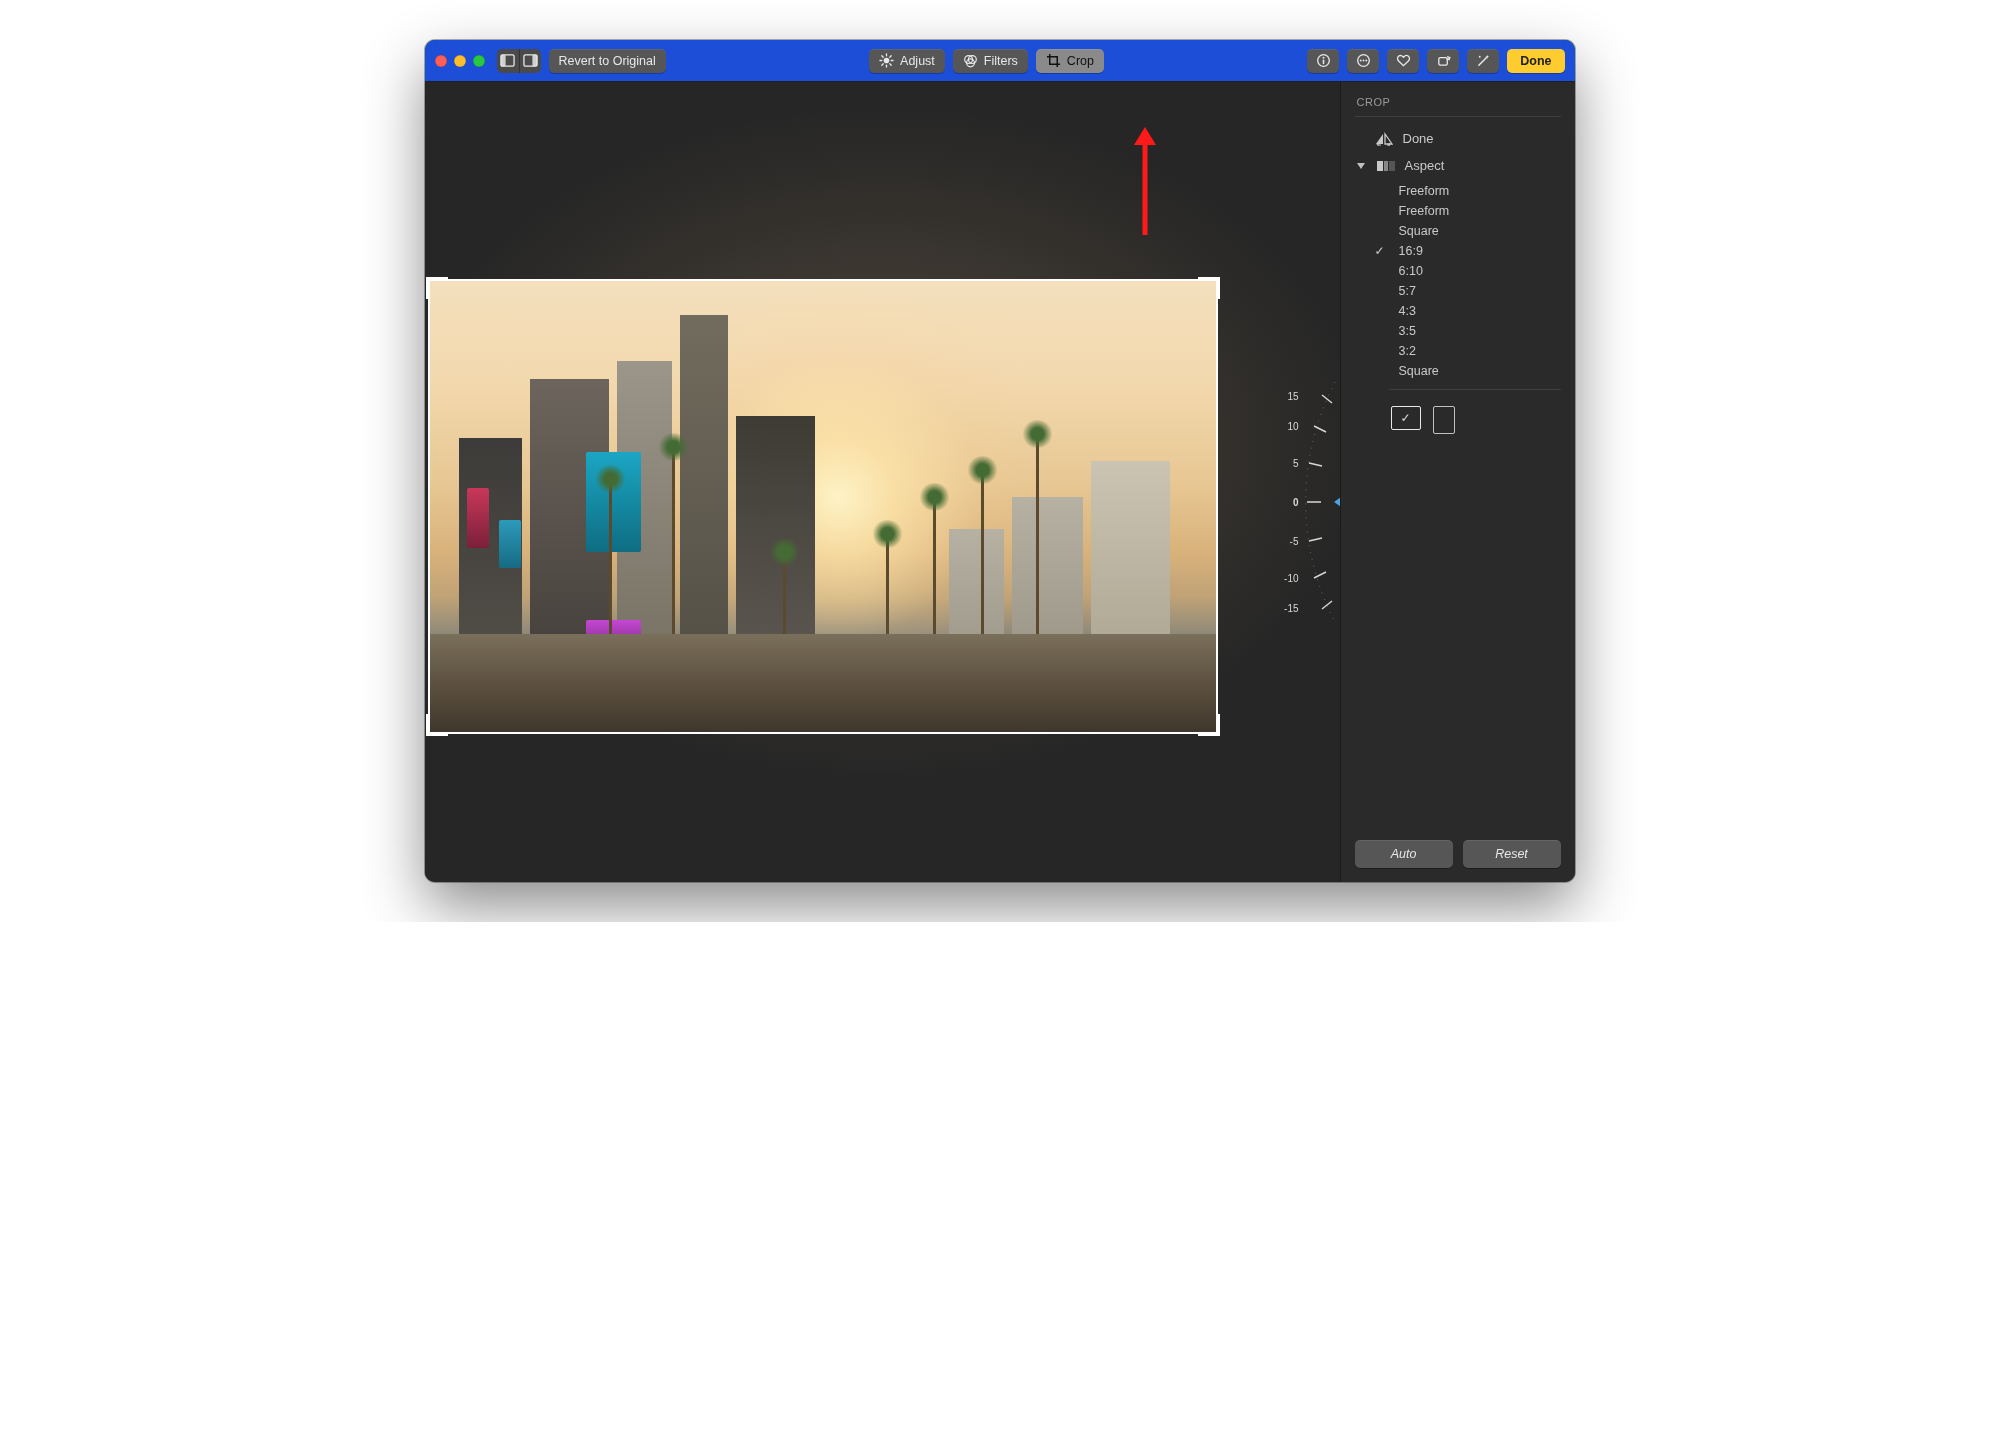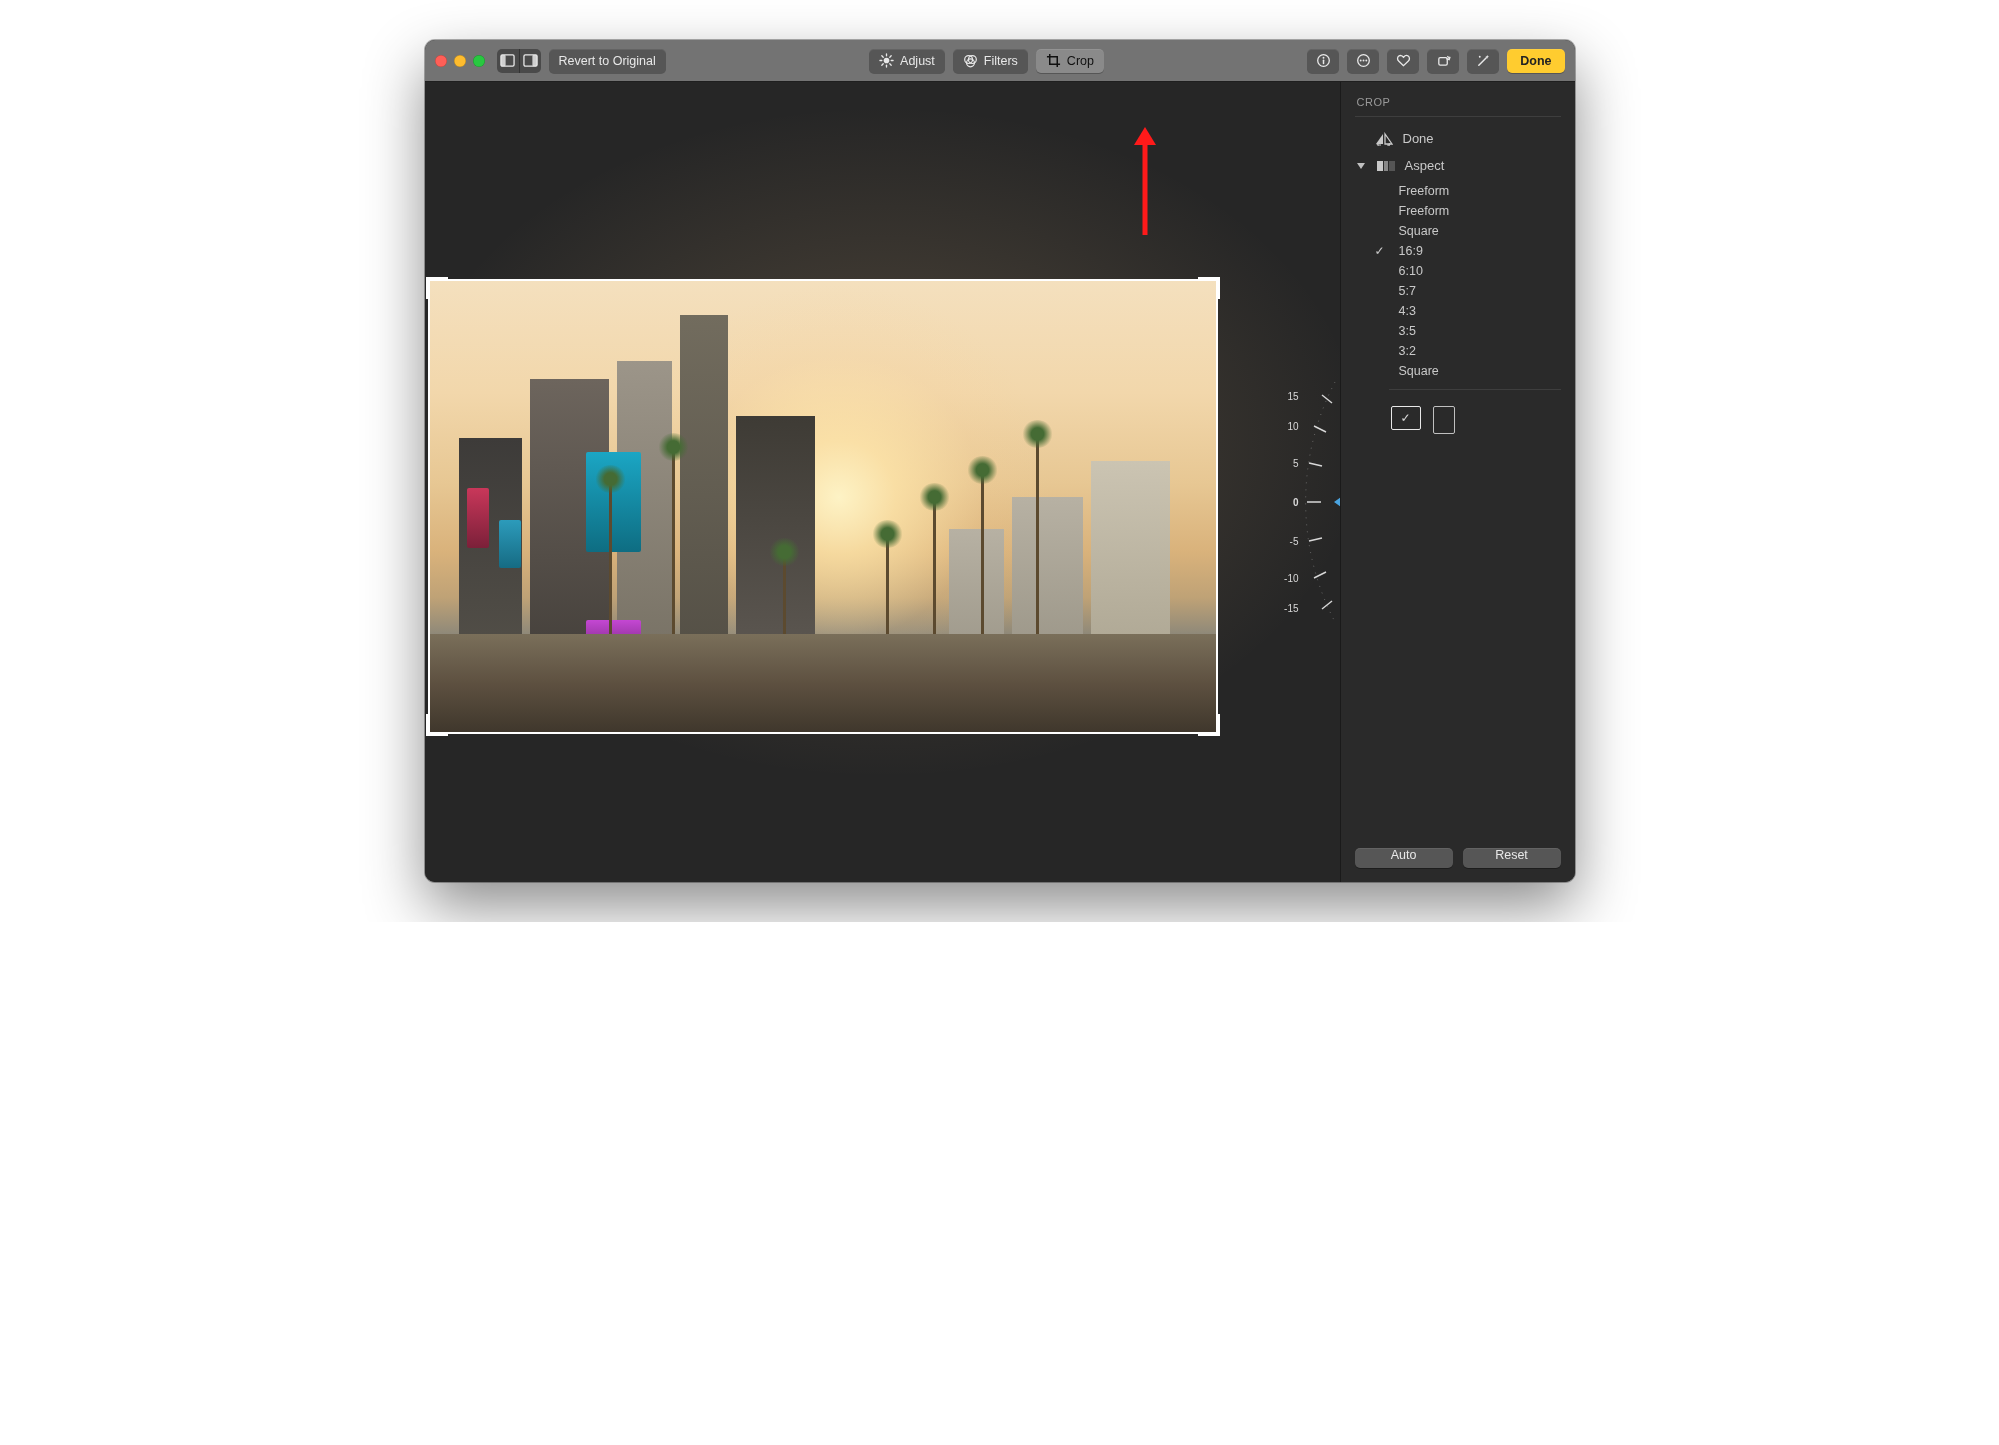--- a/index.html
+++ b/index.html
@@ -12,21 +12,21 @@
     border-radius:10px;
     box-shadow:0 25px 60px rgba(0,0,0,.45), 0 0 0 1px rgba(0,0,0,.3);
     overflow:hidden;
     display:flex;
     flex-direction:column;
   }
 
   
   .titlebar {
     height:42px;
-    background:#737373;
+    background:#1d4ed8;
     border-bottom:1px solid #1f1f1f;
     display:flex;
     align-items:center;
     padding:0 10px;
     gap:8px;
   }
   .traffic { display:flex; gap:7px; margin-right:4px; }
   .traffic span { width:12px; height:12px; border-radius:50%; display:block; }
   .tl-red    { background:#ff5f57; box-shadow:inset 0 0 0 .5px rgba(0,0,0,.25);}
   .tl-yellow { background:#febc2e; box-shadow:inset 0 0 0 .5px rgba(0,0,0,.25);}
@@ -140,23 +140,23 @@
   .aspect-list .opt .chk { width:14px; color:#c9c9c9; font-size:12px; }
   .orient-row { display:flex; gap:12px; padding:8px 16px 12px 50px; }
   .orient-btn { width:30px; height:24px; border:1.5px solid #c0c0c0; border-radius:2px;
     display:flex;align-items:center;justify-content:center; }
   .orient-btn.portrait{ width:22px; height:28px; }
   .orient-btn.active{ border-color:#e8e8e8; }
   .orient-btn .ck{ color:#d8d8d8; font-size:12px; }
 
   .side-spacer{flex:1}
   .side-footer{display:flex;gap:10px;padding:10px 14px 14px;}
-  .side-footer .fbtn{ flex:1; height:20px; border-radius:5px; background:#565656;
-    color:#e8e8e8; font-size:12.5px; display:flex; justify-content:center;
-    box-shadow:inset 0 1px 0 rgba(255,255,255,.08), 0 1px 0 rgba(0,0,0,.3); }
+  .side-footer .fbtn{ flex:1; height:28px; border-radius:5px; background:#565656;
+    color:#e8e8e8; font-size:12.5px; display:flex; align-items:center; justify-content:center;
+    box-shadow:inset 0 1px 0 rgba(255,255,255,.08), 0 1px 0 rgba(0,0,0,.3);font-style:italic; }
 </style>
 </head>
 <body>
 
 <div class="window">
 
   <div class="titlebar">
     <div class="traffic">
       <span class="tl-red"></span>
       <span class="tl-yellow"></span>

